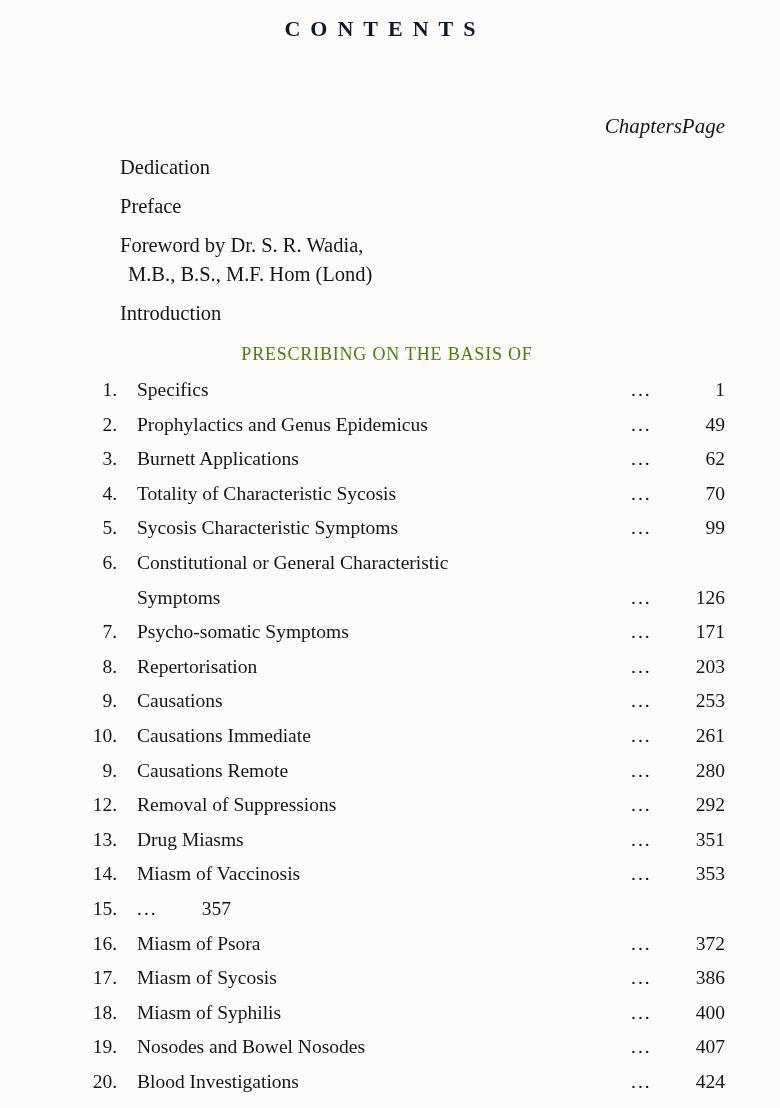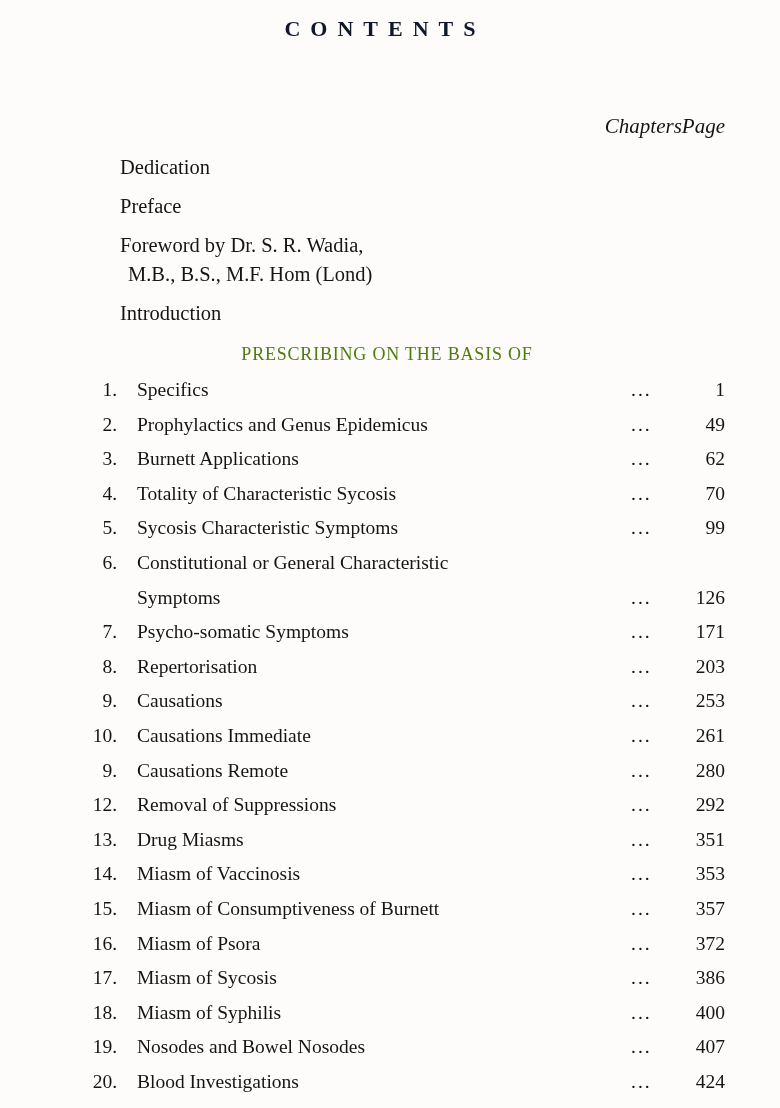--- a/index.html
+++ b/index.html
@@ -268,21 +268,20 @@
             <span class="entry-title">Miasm of Vaccinosis</span>
             <span class="entry-dots">...</span>
             <span class="entry-page">353</span>
           </div>
         </div>
       </div>
       <div class="entry-row">
         <div class="entry-num">15.</div>
         <div class="entry-body">
           <div class="entry-line">
-            <span class="entry-title">Miasm of Consumptiveness of Burnett</span>
             <span class="entry-dots">...</span>
             <span class="entry-page">357</span>
           </div>
         </div>
       </div>
       <div class="entry-row">
         <div class="entry-num">16.</div>
         <div class="entry-body">
           <div class="entry-line">
             <span class="entry-title">Miasm of Psora</span>

